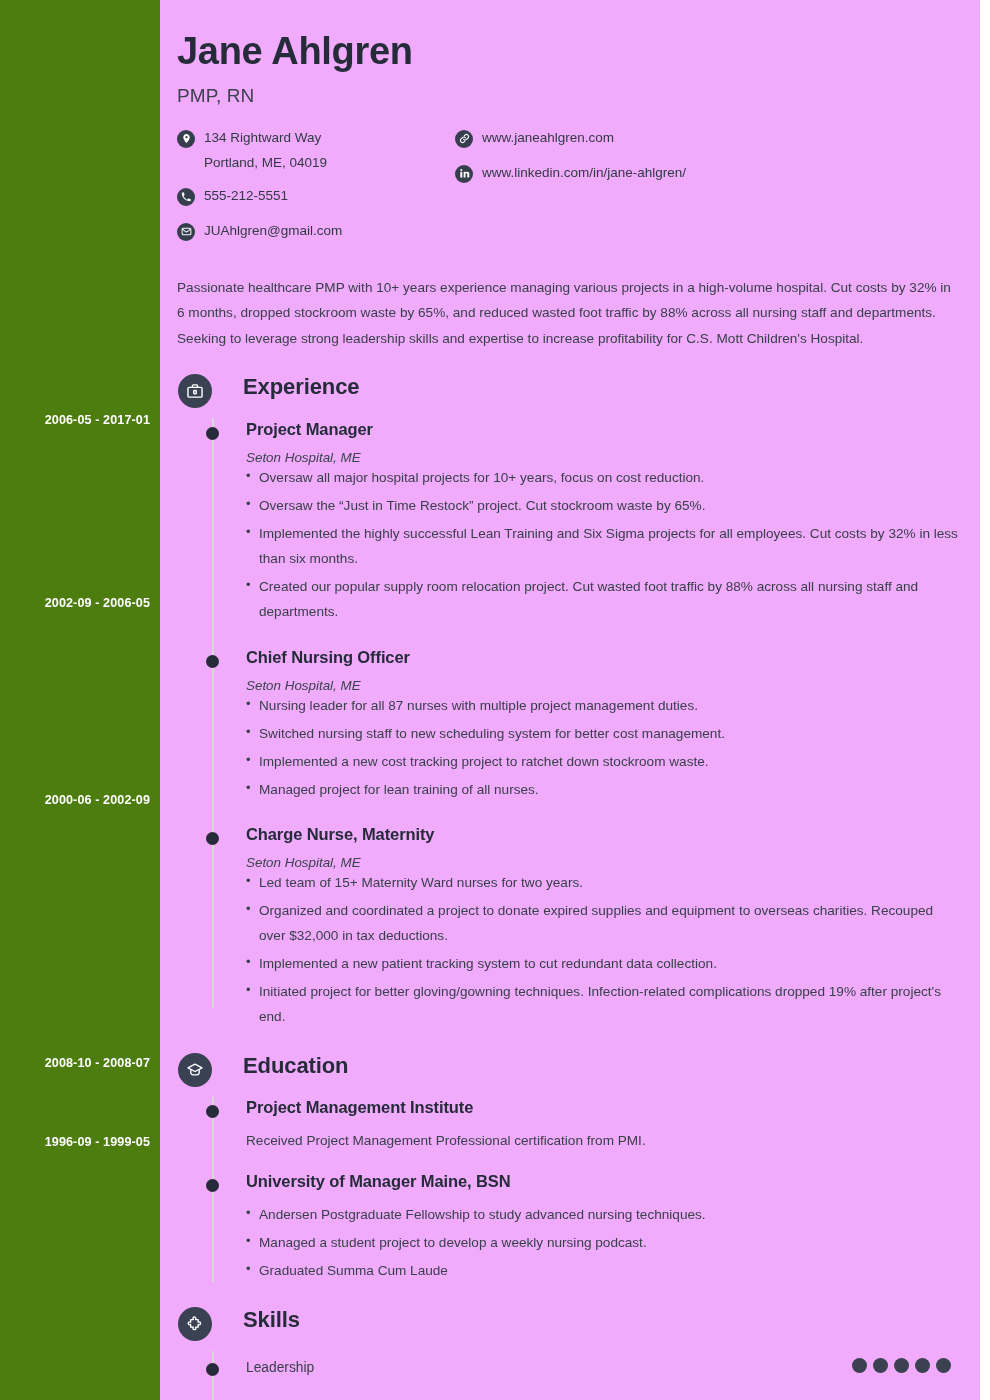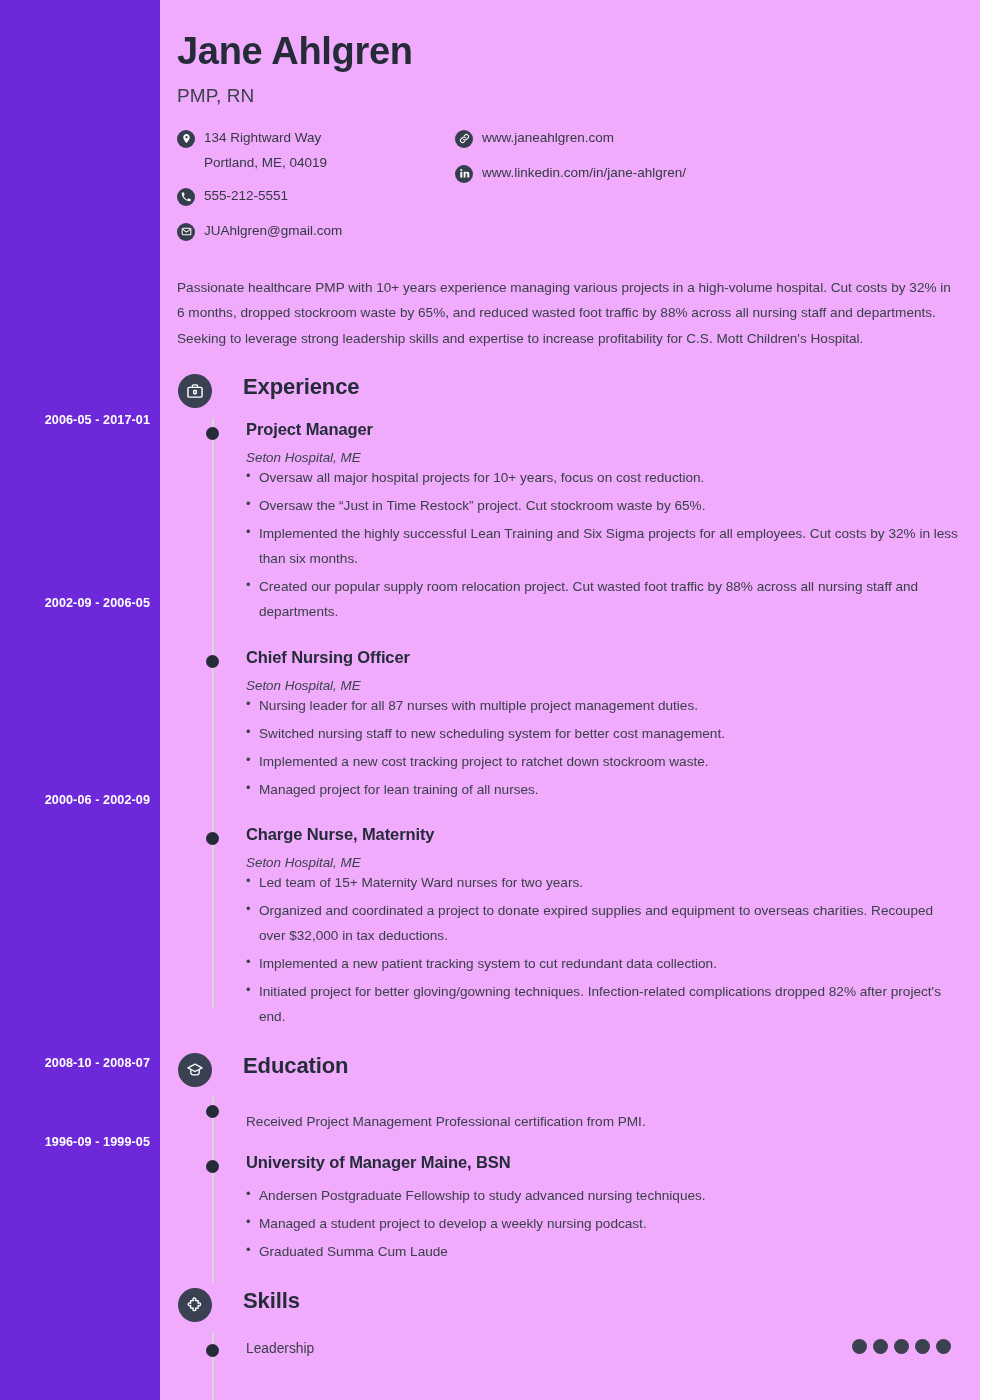--- a/index.html
+++ b/index.html
@@ -16,21 +16,21 @@
     position: relative;
     overflow: hidden;
   }
 
   
   .sidebar {
     position: absolute;
     left: 0; top: 0;
     width: 170px;
     height: 1400px;
-    background: #6d28d9;
+    background: #4d7c0f;
   }
 
   
   .page {
     position: absolute;
     left: 160px; top: 0;
     width: 820px;
     height: 1400px;
     background: #f0abfc;
   }
@@ -353,40 +353,41 @@
       </div>
 
       <div class="entry" style="padding-top:20px">
         <span class="dot" style="top:27px"></span>
         <div class="e-title">Charge Nurse, Maternity</div>
         <div class="e-sub">Seton Hospital, ME</div>
         <ul class="bul">
           <li>Led team of 15+ Maternity Ward nurses for two years.</li>
           <li>Organized and coordinated a project to donate expired supplies and equipment to overseas charities. Recouped over $32,000 in tax deductions.</li>
           <li>Implemented a new patient tracking system to cut redundant data collection.</li>
-          <li>Initiated project for better gloving/gowning techniques. Infection-related complications dropped 82% after project's end.</li>
+          <li>Initiated project for better gloving/gowning techniques. Infection-related complications dropped 19% after project's end.</li>
         </ul>
       </div>
     </div>
 
     <div class="section">
       <div class="rail" style="top:44px; height:185px"></div>
 
       <div class="sec-head" style="margin-top:24px">
         <span class="sec-badge">
           <svg width="18" height="18" viewBox="0 0 24 24" fill="none" stroke="#fff" stroke-width="1.8" stroke-linejoin="round">
               <path d="M12 4.2 2.6 9.1 12 14l9.4-4.9z"></path>
               <path d="M6.4 11.4v4.2c0 1.6 2.5 2.9 5.6 2.9s5.6-1.3 5.6-2.9v-4.2"></path>
             </svg>
         </span>
         <span class="sec-title">Education</span>
       </div>
 
       <div class="entry" style="padding-top:11px">
         <span class="dot" style="top:18px"></span>
+        <div class="e-title">Project Management Institute</div>
         <div class="e-plain">Received Project Management Professional certification from PMI.</div>
       </div>
 
       <div class="entry" style="padding-top:19px">
         <span class="dot" style="top:26px"></span>
         <div class="e-title">University of Manager Maine, BSN</div>
         <ul class="bul" style="margin-top:11px">
           <li>Andersen Postgraduate Fellowship to study advanced nursing techniques.</li>
           <li>Managed a student project to develop a weekly nursing podcast.</li>
           <li>Graduated Summa Cum Laude</li>

